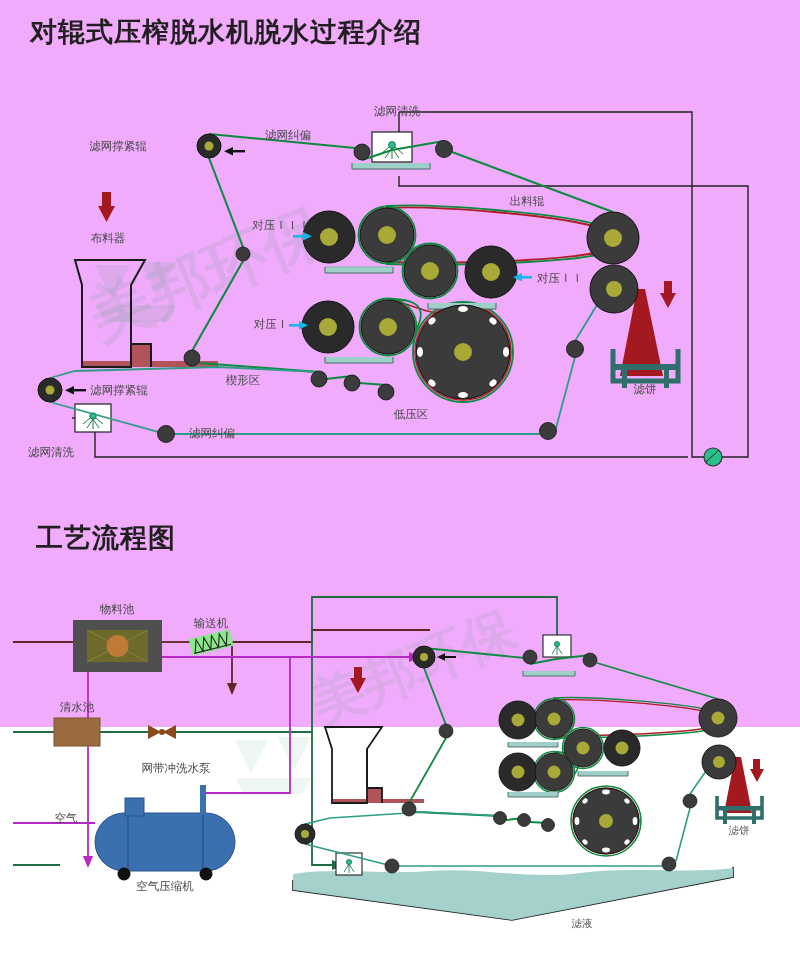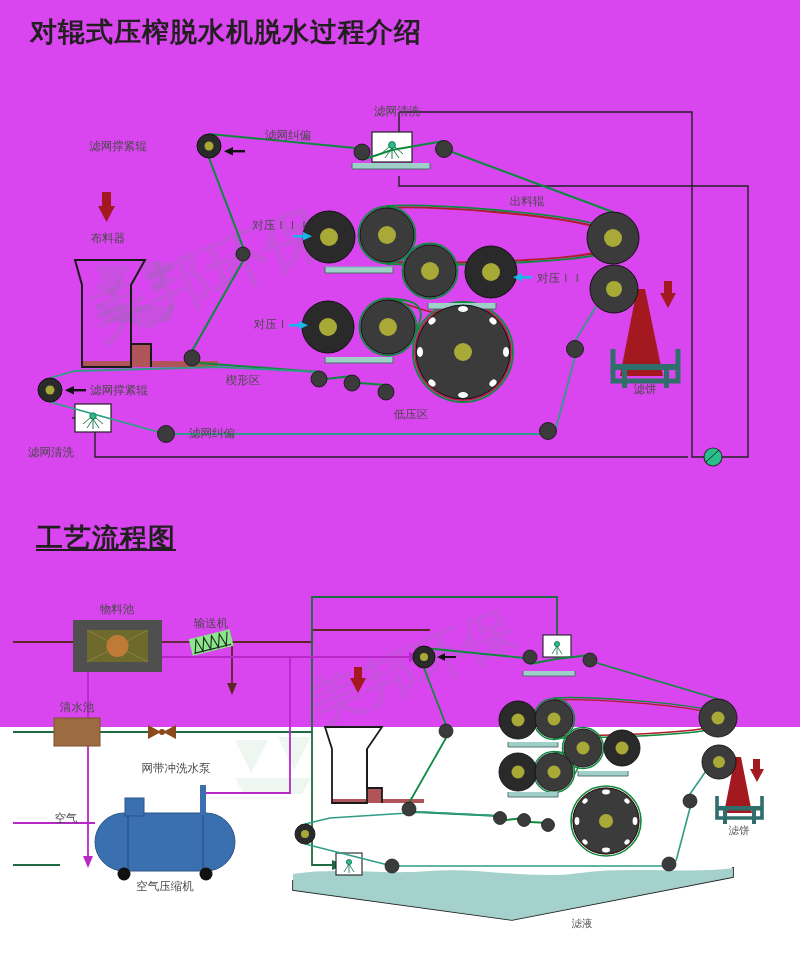--- a/index.html
+++ b/index.html
@@ -1,22 +1,22 @@
 <!DOCTYPE html>
 <html><head>
 <meta charset="utf-8">
 <style>
   html,body{margin:0;padding:0;background:#ffffff;}
   body{width:800px;height:955px;position:relative;overflow:hidden;
        font-family:"Liberation Serif","DejaVu Serif",serif;}
-  .page{position:relative;width:800px;height:727px;background:#d946ef;}
+  .page{position:relative;width:800px;height:727px;background:#f0abfc;}
   .title{position:absolute;font-family:"DejaVu Sans","Liberation Sans",sans-serif;
          font-weight:bold;color:#231f20;letter-spacing:1px;}
   #title-1{left:30px;top:14px;font-size:27px;}
-  #title-2{left:36px;top:520px;font-size:27px;text-decoration:underline;}
+  #title-2{left:36px;top:520px;font-size:27px;}
   svg{display:block;position:absolute;left:0;top:0;overflow:visible;}
   .lbl{font-family:"Liberation Serif","DejaVu Serif",serif;fill:#4a4a4a;font-size:11.5px;}
   .lbl-sm{font-family:"Liberation Serif","DejaVu Serif",serif;fill:#5a5a5a;font-size:10.5px;}
   .wm{font-family:"DejaVu Sans","Liberation Sans",sans-serif;font-weight:bold;
       fill:#3f9f5f;opacity:0.11;font-size:62px;}
   .wm2{font-family:"DejaVu Sans","Liberation Sans",sans-serif;font-weight:bold;
       fill:#3f9f5f;opacity:0.10;font-size:54px;}
 </style>
 </head>
 <body>

